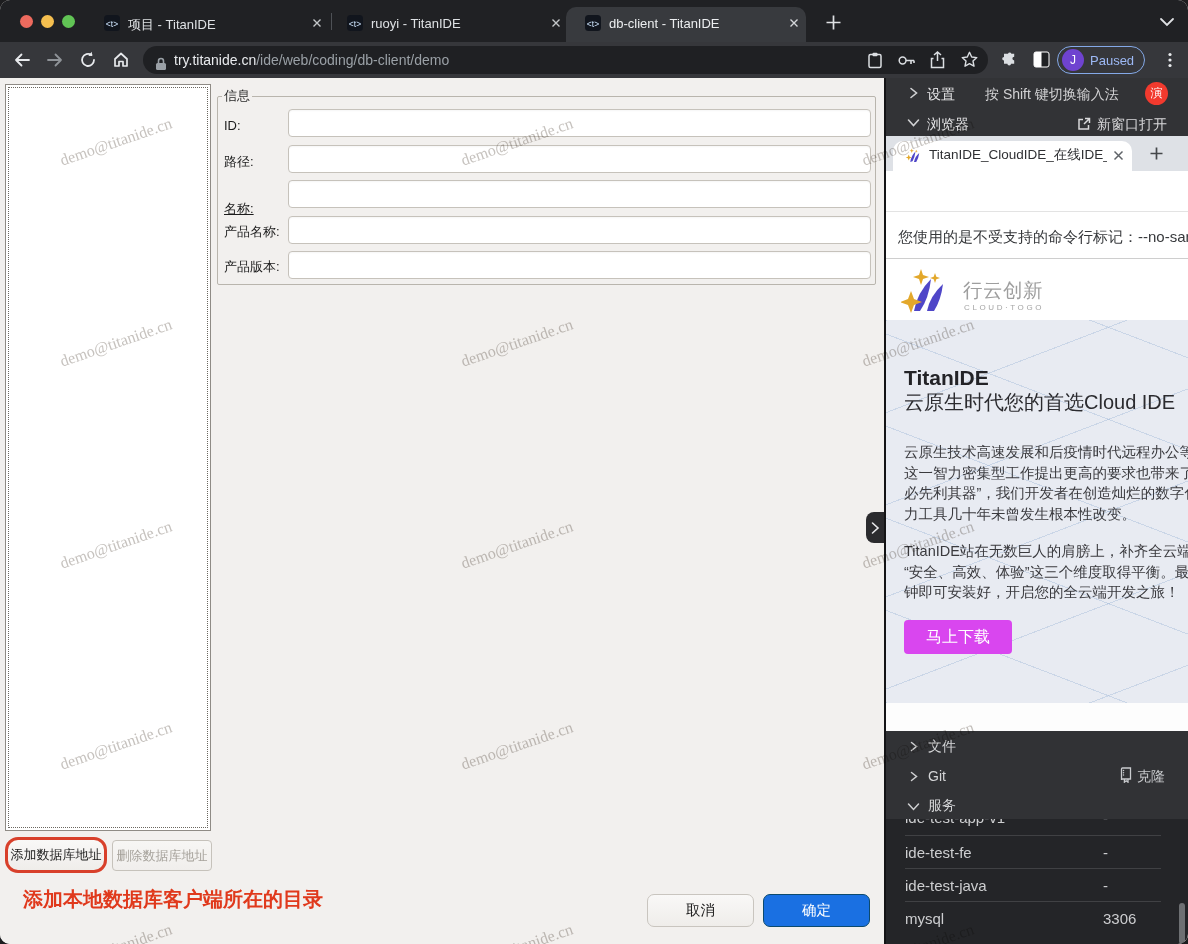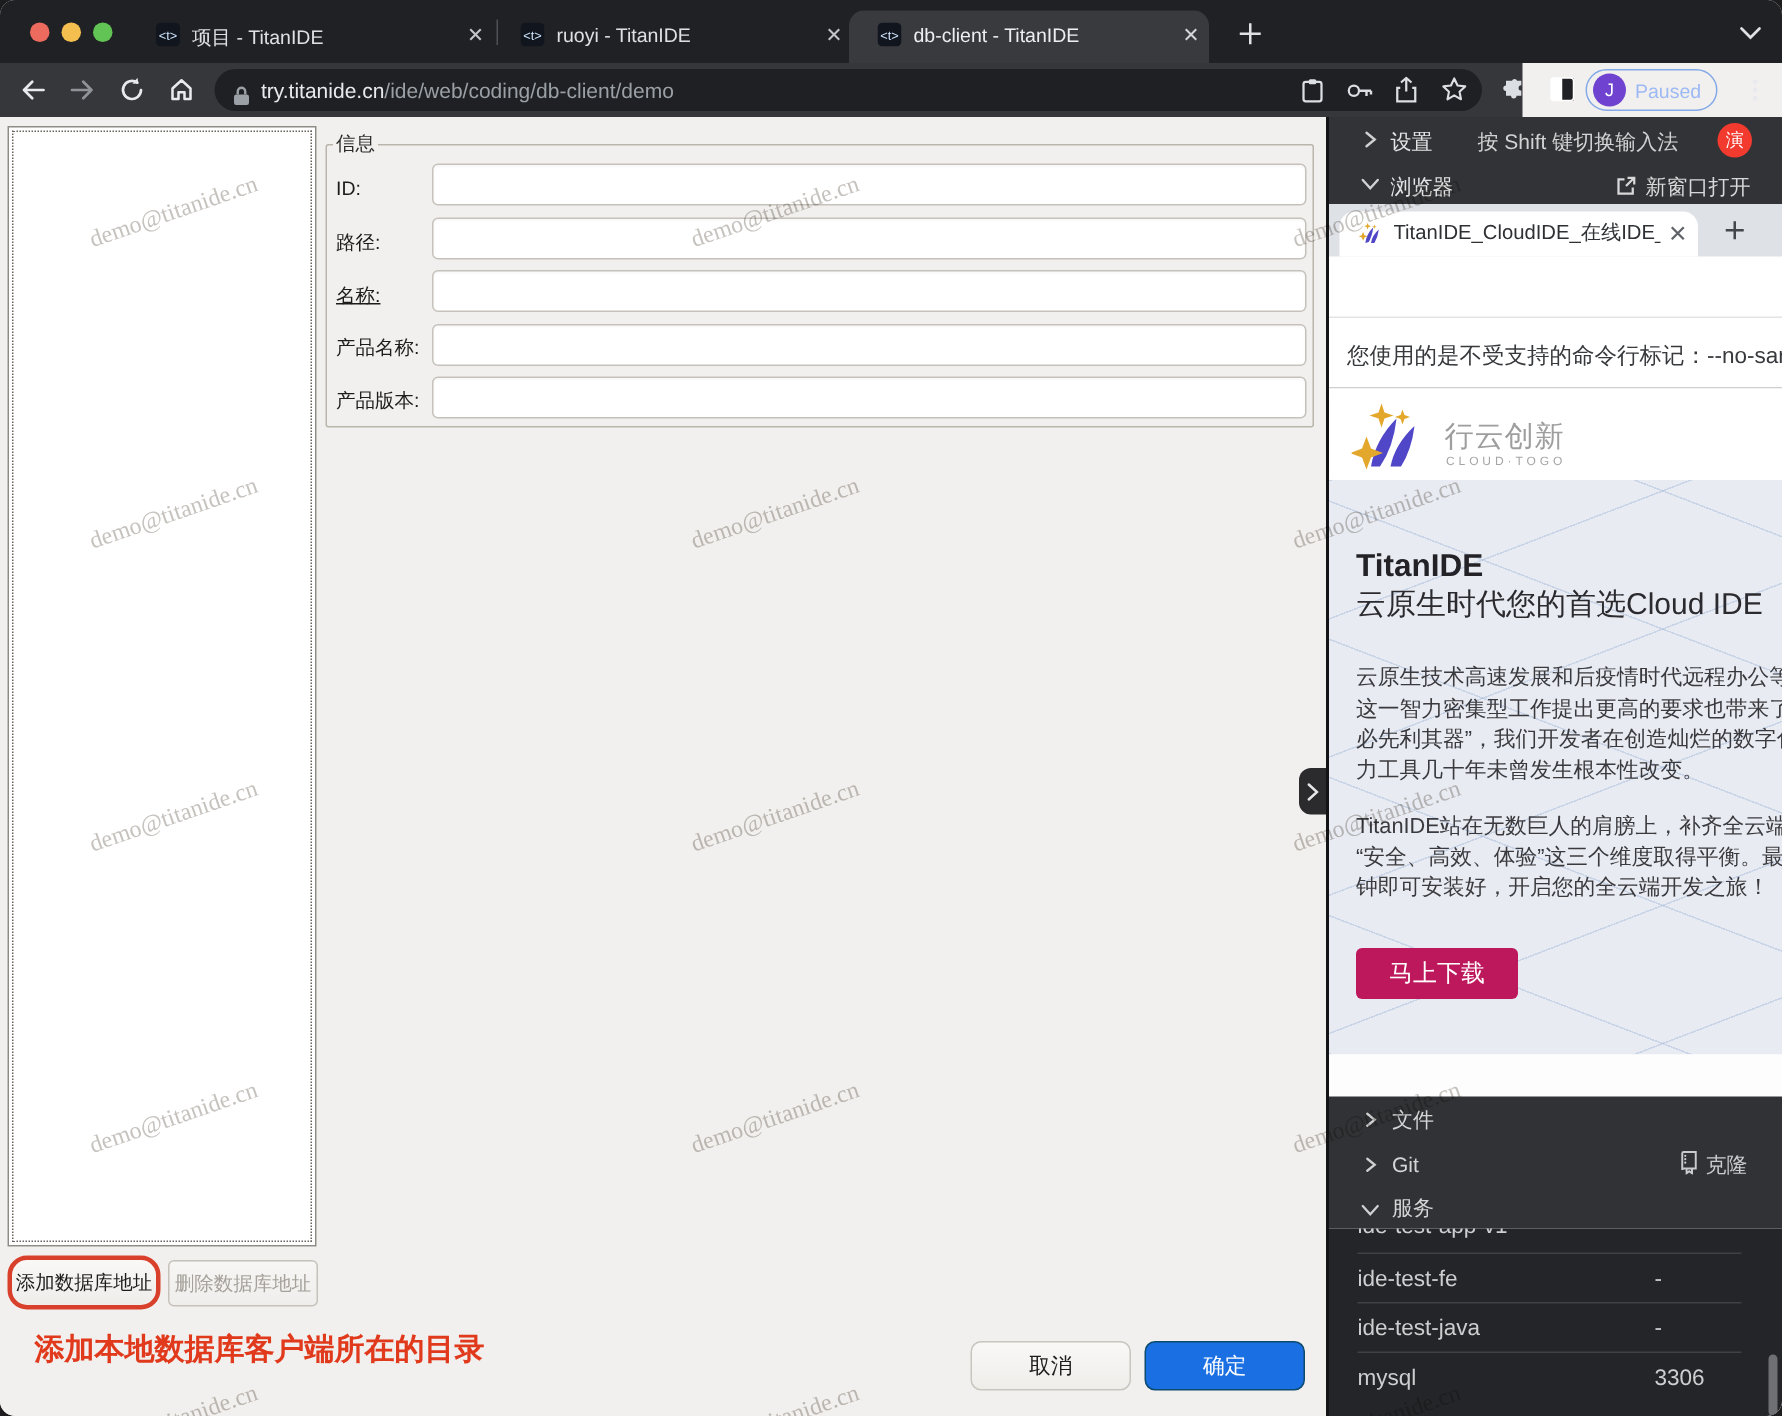--- a/index.html
+++ b/index.html
@@ -5,21 +5,21 @@
   html,body{margin:0;padding:0;background:#1d1d1f;}
   *{box-sizing:border-box;font-family:"Liberation Sans",sans-serif;}
   #win{position:relative;width:1188px;height:944px;border-radius:10px;overflow:hidden;background:#f2f0ee;}
   .abs{position:absolute;}
   
   #tabstrip{position:absolute;left:0;top:0;width:1188px;height:42px;background:#202124;}
   .tl{position:absolute;top:15px;width:13px;height:13px;border-radius:50%;}
   .tabtitle{font-size:13px;color:#dee1e4;white-space:nowrap;}
   #activetab{position:absolute;left:566px;top:7px;width:240px;height:35px;background:#383a3e;border-radius:10px 10px 0 0;}
   .tabsep{position:absolute;top:13px;width:1px;height:17px;background:#4e5156;}
-  #toolbar{position:absolute;left:0;top:42px;width:1015px;height:36px;background:#36373b;}
+  #toolbar{position:absolute;left:0;top:42px;width:1188px;height:36px;background:#36373b;}
   #omnibox{position:absolute;left:143px;top:4px;width:845px;height:28px;border-radius:14px;background:#1f2023;}
   
   #main{position:absolute;left:0;top:78px;width:884px;height:866px;background:#f2f0ee;}
   #listbox{position:absolute;left:5px;top:6px;width:206px;height:747px;background:#fff;border:1px solid #8f8b85;}
   #listbox .dotted{position:absolute;left:2px;top:2px;right:2px;bottom:2px;border:1px dotted #6a665f;}
   fieldset{position:absolute;left:217px;top:9px;width:659px;height:198px;margin:0;padding:0;border:1px solid #b9b5ad;border-radius:2px;}
   legend{font-size:13px;color:#2a2a2a;margin-left:4px;padding:0 2px;}
   .flabel{position:absolute;left:224px;font-size:13px;color:#1c1c1c;}
   .finput{position:absolute;left:288px;width:583px;height:28px;background:#fff;border:1px solid #c6c2bb;border-radius:4px;box-shadow:inset 0 1px 2px rgba(0,0,0,0.04);}
   .btn{border-radius:4px;border:1px solid #b7b3ac;background:linear-gradient(#f9f8f7,#efedea);font-size:13px;color:#1c1c1c;display:flex;align-items:center;justify-content:center;}
@@ -155,21 +155,21 @@
     <div id="listbox">
         <div class="dotted"></div>
       </div>
     <fieldset>
         <legend>信息</legend>
       </fieldset>
     <div class="flabel" style="top:40px;">ID:</div>
       <div class="finput" style="top:31px;"></div>
     <div class="flabel" style="top:75px;">路径:</div>
       <div class="finput" style="top:67px;"></div>
-    <div class="flabel" style="top:110px;text-decoration:underline;">名称:</div>
+    <div class="flabel" style="top:122px;text-decoration:underline;">名称:</div>
       <div class="finput" style="top:102px;"></div>
     <div class="flabel" style="top:145px;">产品名称:</div>
       <div class="finput" style="top:138px;"></div>
     <div class="flabel" style="top:180px;">产品版本:</div>
       <div class="finput" style="top:173px;"></div>
     <div id="addwrap">
         <div id="addbtn" class="btn">添加数据库地址</div>
       </div>
     <div id="delbtn" class="btn">删除数据库地址</div>
     <div id="redtext">添加本地数据库客户端所在的目录</div>
@@ -230,21 +230,21 @@
       </svg>
       <div class="abs" style="left:77px;top:18px;font-size:19.5px;color:#9e9e9e;letter-spacing:0.5px;white-space:nowrap;">行云创新</div>
       <div class="abs" style="left:78px;top:44px;font-size:8px;color:#a5a5a5;letter-spacing:2.6px;white-space:nowrap;">CLOUD·TOGO</div>
     </div>
     <div id="hero">
       <div class="grid"></div>
       <div class="abs" style="left:18px;top:46px;font-size:21px;font-weight:bold;color:#232327;">TitanIDE</div>
       <div class="abs" style="left:18px;top:69px;font-size:20px;color:#2b2b2f;white-space:nowrap;">云原生时代您的首选Cloud IDE</div>
       <div class="abs" style="left:18px;top:122px;font-size:14.5px;color:#3a3a3e;line-height:20.5px;white-space:nowrap;">云原生技术高速发展和后疫情时代远程办公等多<br>这一智力密集型工作提出更高的要求也带来了新<br>必先利其器”，我们开发者在创造灿烂的数字化<br>力工具几十年未曾发生根本性改变。</div>
       <div class="abs" style="left:18px;top:221px;font-size:14.5px;color:#3a3a3e;line-height:20.5px;white-space:nowrap;">TitanIDE站在无数巨人的肩膀上，补齐全云端开<br>“安全、高效、体验”这三个维度取得平衡。最<br>钟即可安装好，开启您的全云端开发之旅！</div>
-      <div class="abs" style="left:18px;top:312px;width:108px;height:34px;background:#be185d;border-radius:4px;color:#fff;font-size:16px;display:flex;align-items:center;justify-content:center;">马上下载</div>
+      <div class="abs" style="left:18px;top:300px;width:108px;height:34px;background:#d946ef;border-radius:4px;color:#fff;font-size:16px;display:flex;align-items:center;justify-content:center;">马上下载</div>
     </div>
     <div id="whitestrip"></div>
     <div id="menu">
       <svg class="abs" style="left:23px;top:10px;" width="10" height="11" viewBox="0 0 10 11">
           <path d="M2.5 1.5 L7.5 5.5 L2.5 9.5" stroke="#cfd0d2" stroke-width="1.5" fill="none" stroke-linecap="round"></path>
         </svg>
       <div class="abs" style="left:42px;top:7px;font-size:14px;color:#d4d5d7;">文件</div>
       <svg class="abs" style="left:23px;top:40px;" width="10" height="11" viewBox="0 0 10 11">
           <path d="M2.5 1.5 L7.5 5.5 L2.5 9.5" stroke="#cfd0d2" stroke-width="1.5" fill="none" stroke-linecap="round"></path>
         </svg>

